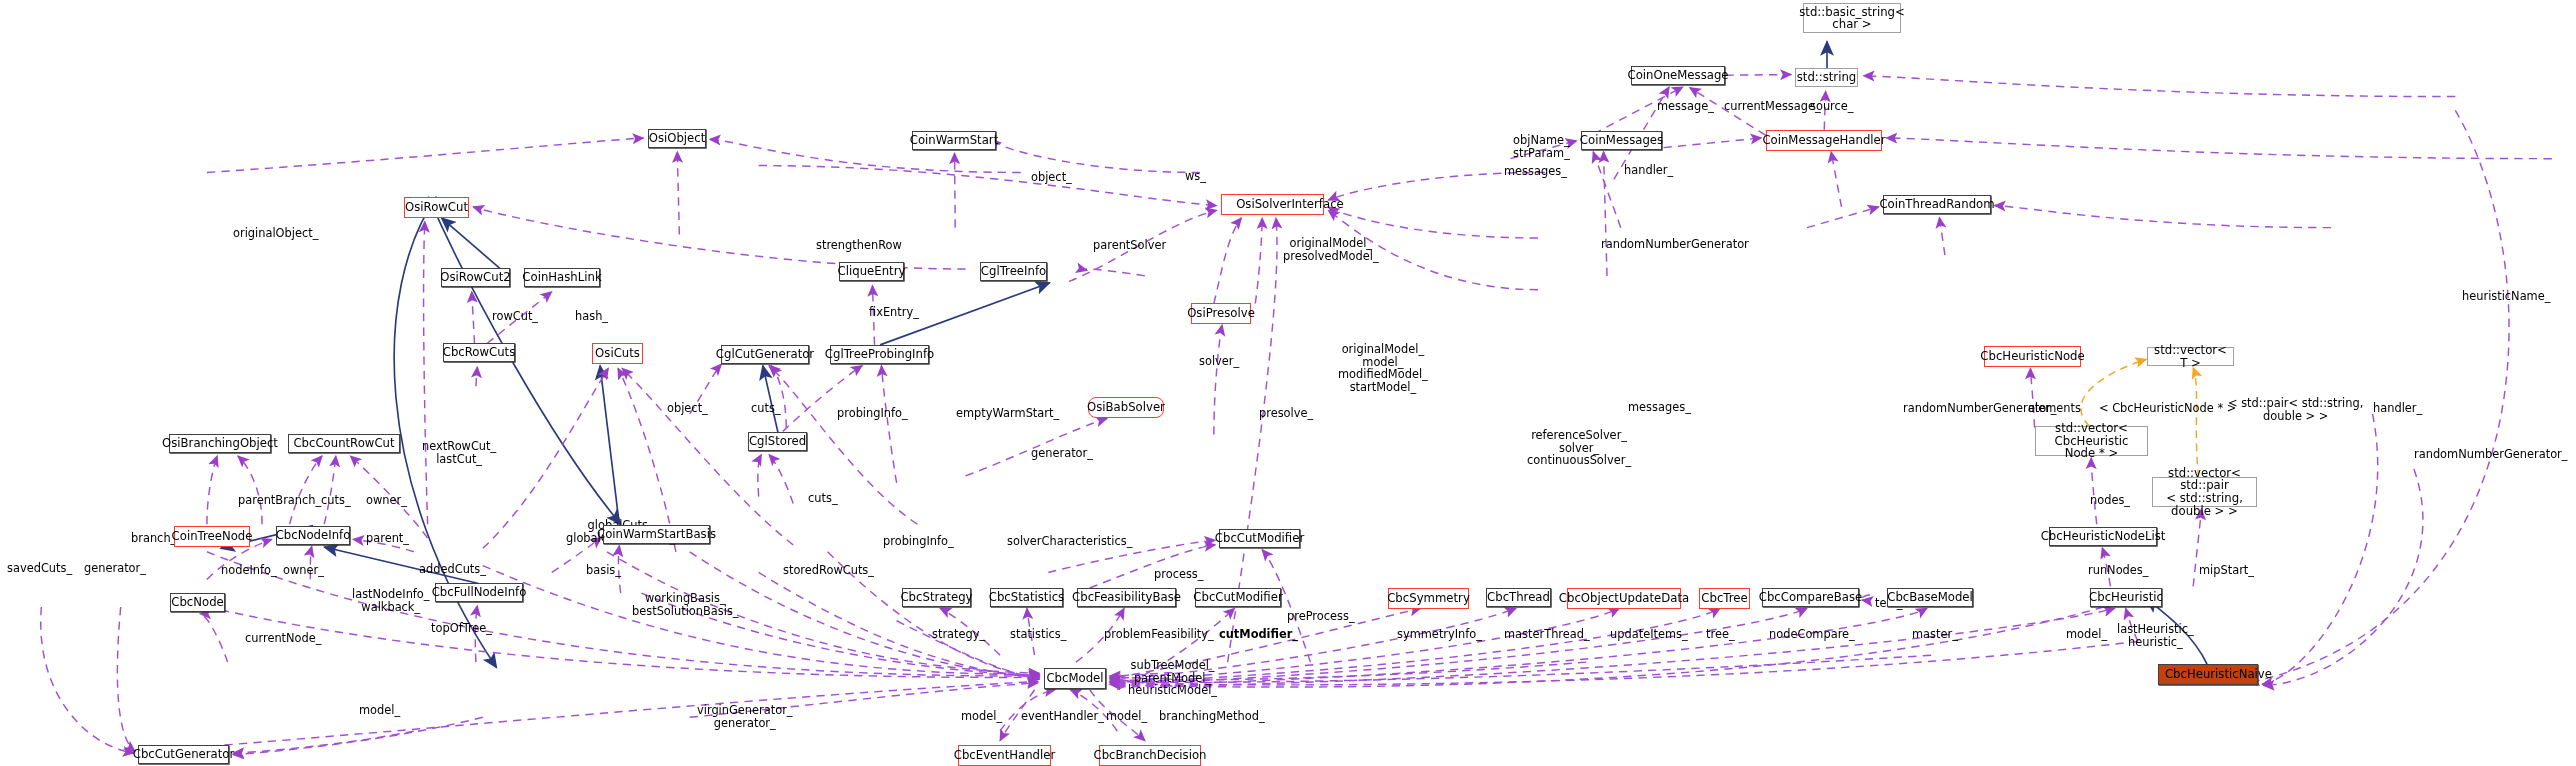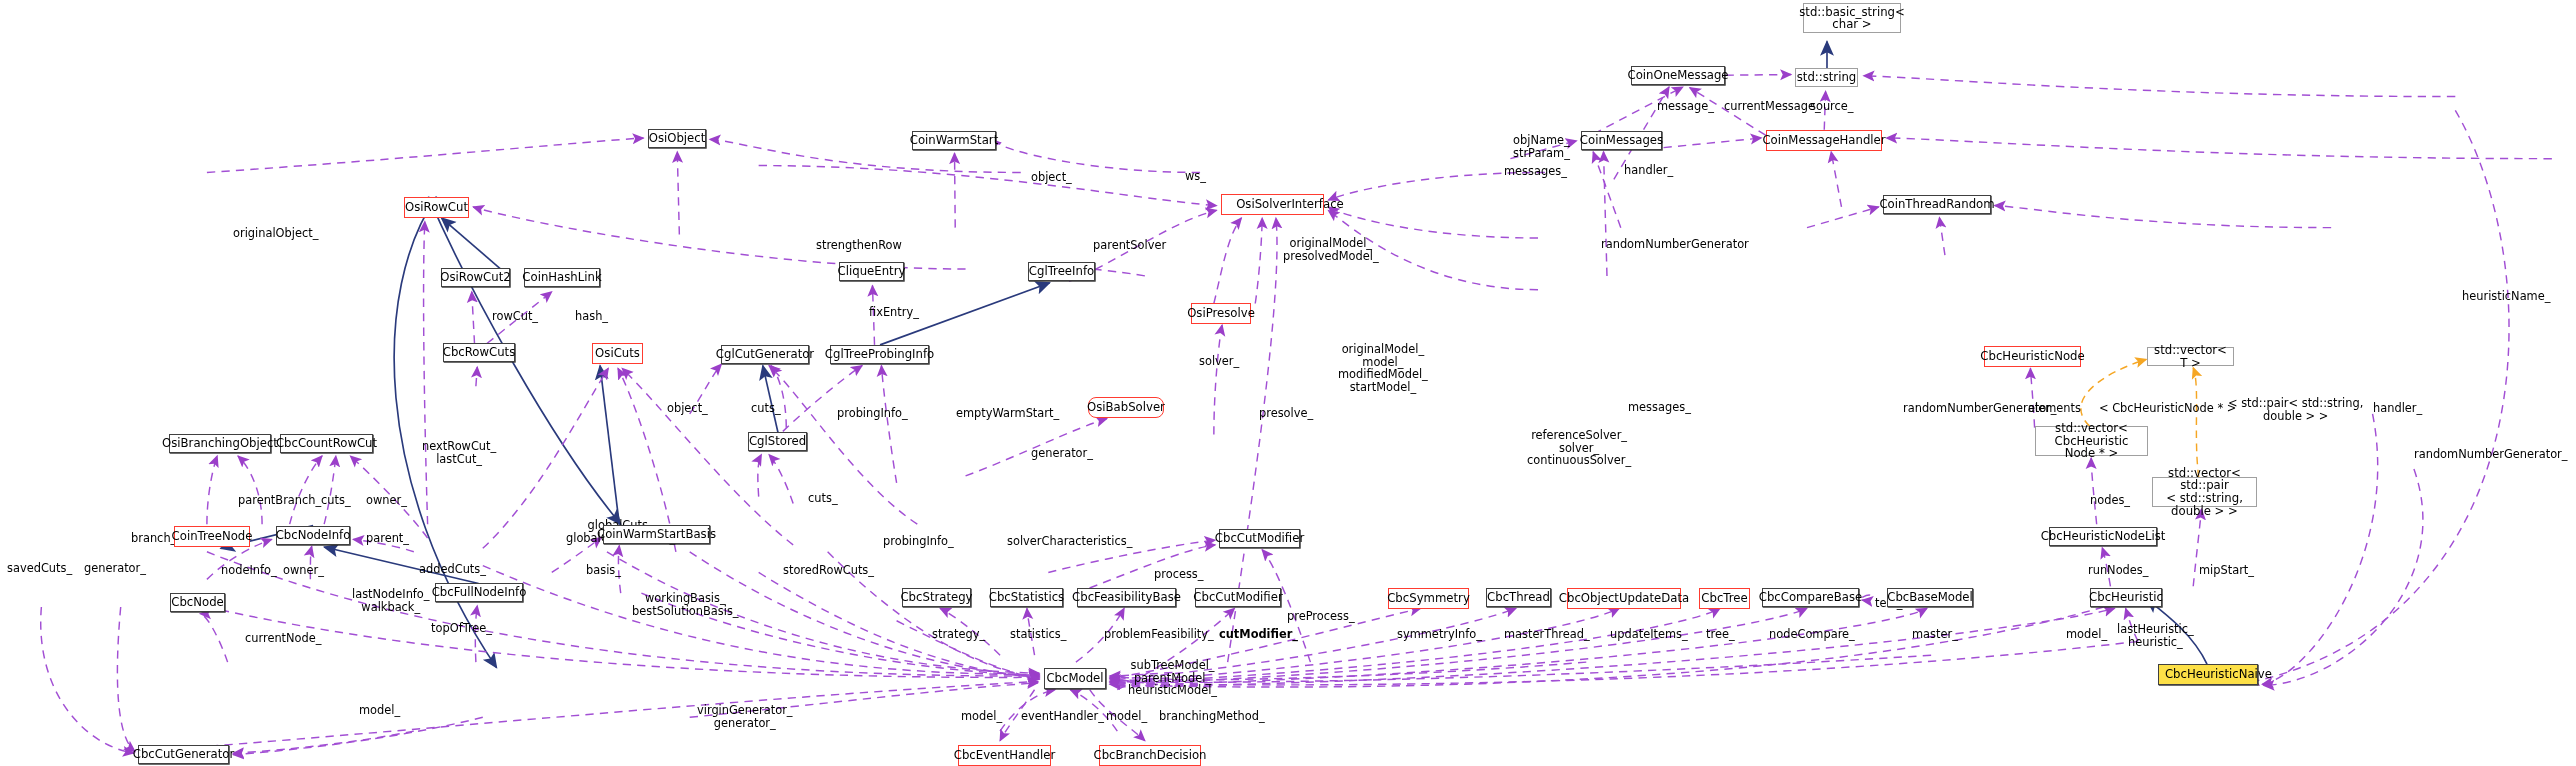--- a/index.html
+++ b/index.html
@@ -31,21 +31,21 @@
     text-align: center;
     font-size: 11.7px;
     color: #000000;
     line-height: 1.08;
     white-space: pre-line;
     padding: 0.7px 4.1px;
     z-index: 5;
   }
   .node.red     { border: 1.4px solid #ff3b30; box-shadow: none; }
   .node.grey    { border: 0.7px solid #a0a0a0; box-shadow: none; background:#ffffff;}
-  .node.current { background: #fde047; border: 0.7px solid #404040; box-shadow: 0.7px 0.7px 0 0 #303030; padding-left: 25px; }
+  .node.current { background: #c2410c; border: 0.7px solid #404040; box-shadow: 0.7px 0.7px 0 0 #303030; padding-left: 25px; }
   .elabel {
     position: absolute;
     font-size: 11.4px;
     color: #000000;
     line-height: 1.1;
     white-space: pre-line;
     z-index: 4;
     text-align: center;
   }
 </style>
@@ -253,32 +253,32 @@
       <div class="node" style="left: 1581px; top: 131px; width: 81px; height: 19.3px;">CoinMessages</div>
       <div class="node red" style="left: 1766px; top: 130px; width: 116px; height: 21px;">CoinMessageHandler</div>
       <div class="node" style="left: 1883px; top: 195px; width: 108px; height: 19.3px;">CoinThreadRandom</div>
       <div class="node" style="left: 648px; top: 129px; width: 58px; height: 19.3px;">OsiObject</div>
       <div class="node" style="left: 912px; top: 131px; width: 84px; height: 19.3px;">CoinWarmStart</div>
       <div class="node red" style="left: 1221px; top: 194px; width: 103px; height: 21px; padding-left: 39px;">OsiSolverInterface</div>
       <div class="node red" style="left: 404px; top: 197px; width: 65px; height: 21px;">OsiRowCut</div>
       <div class="node" style="left: 441px; top: 268px; width: 69px; height: 19.3px;">OsiRowCut2</div>
       <div class="node" style="left: 524px; top: 268px; width: 76px; height: 19.3px;">CoinHashLink</div>
       <div class="node" style="left: 839px; top: 262px; width: 65px; height: 19.3px;">CliqueEntry</div>
-      <div class="node" style="left: 1028px; top: 262px; width: 67px; height: 19.3px;">CglTreeInfo</div>
+      <div class="node" style="left: 980px; top: 262px; width: 67px; height: 19.3px;">CglTreeInfo</div>
       <div class="node red" style="left: 1191px; top: 303px; width: 60px; height: 21px;">OsiPresolve</div>
       <div class="node" style="left: 443px; top: 343px; width: 72px; height: 19.3px;">CbcRowCuts</div>
       <div class="node red" style="left: 592px; top: 343px; width: 51px; height: 21px;">OsiCuts</div>
       <div class="node" style="left: 721px; top: 345px; width: 88px; height: 19.3px;">CglCutGenerator</div>
       <div class="node" style="left: 830px; top: 345px; width: 99px; height: 19.3px;">CglTreeProbingInfo</div>
       <div class="node red" style="left: 1984px; top: 346px; width: 97px; height: 21px;">CbcHeuristicNode</div>
       <div class="node grey" style="left: 2147px; top: 347px; width: 87px; height: 19.3px;">std::vector&lt; T &gt;</div>
       <div class="node red" style="left: 1088px; top: 397px; width: 76px; height: 21px; border-radius: 8px;">OsiBabSolver</div>
       <div class="node" style="left: 748px; top: 432px; width: 59px; height: 19.3px;">CglStored</div>
       <div class="node" style="left: 169px; top: 434px; width: 102px; height: 19.3px;">OsiBranchingObject</div>
-      <div class="node" style="left: 280px; top: 434px; width: 93px; height: 19.3px;">CbcCountRowCut</div>
+      <div class="node" style="left: 288px; top: 434px; width: 112px; height: 19.3px;">CbcCountRowCut</div>
       <div class="node grey" style="left: 2035px; top: 426px; width: 113px; height: 30px;">std::vector&lt; CbcHeuristic
 Node * &gt;</div>
       <div class="node grey" style="left: 2152px; top: 477px; width: 105px; height: 30px;">std::vector&lt; std::pair
 &lt; std::string, double &gt; &gt;</div>
       <div class="node red" style="left: 174px; top: 526px; width: 76px; height: 21px;">CoinTreeNode</div>
       <div class="node" style="left: 276px; top: 526px; width: 74px; height: 19.3px;">CbcNodeInfo</div>
       <div class="node" style="left: 603px; top: 525px; width: 107px; height: 19.3px;">CoinWarmStartBasis</div>
       <div class="node" style="left: 2049px; top: 527px; width: 108px; height: 19.3px;">CbcHeuristicNodeList</div>
       <div class="node" style="left: 1219px; top: 529px; width: 81px; height: 19.3px;">CbcCutModifier</div>
       <div class="node" style="left: 435px; top: 583px; width: 88px; height: 19.3px;">CbcFullNodeInfo</div>

